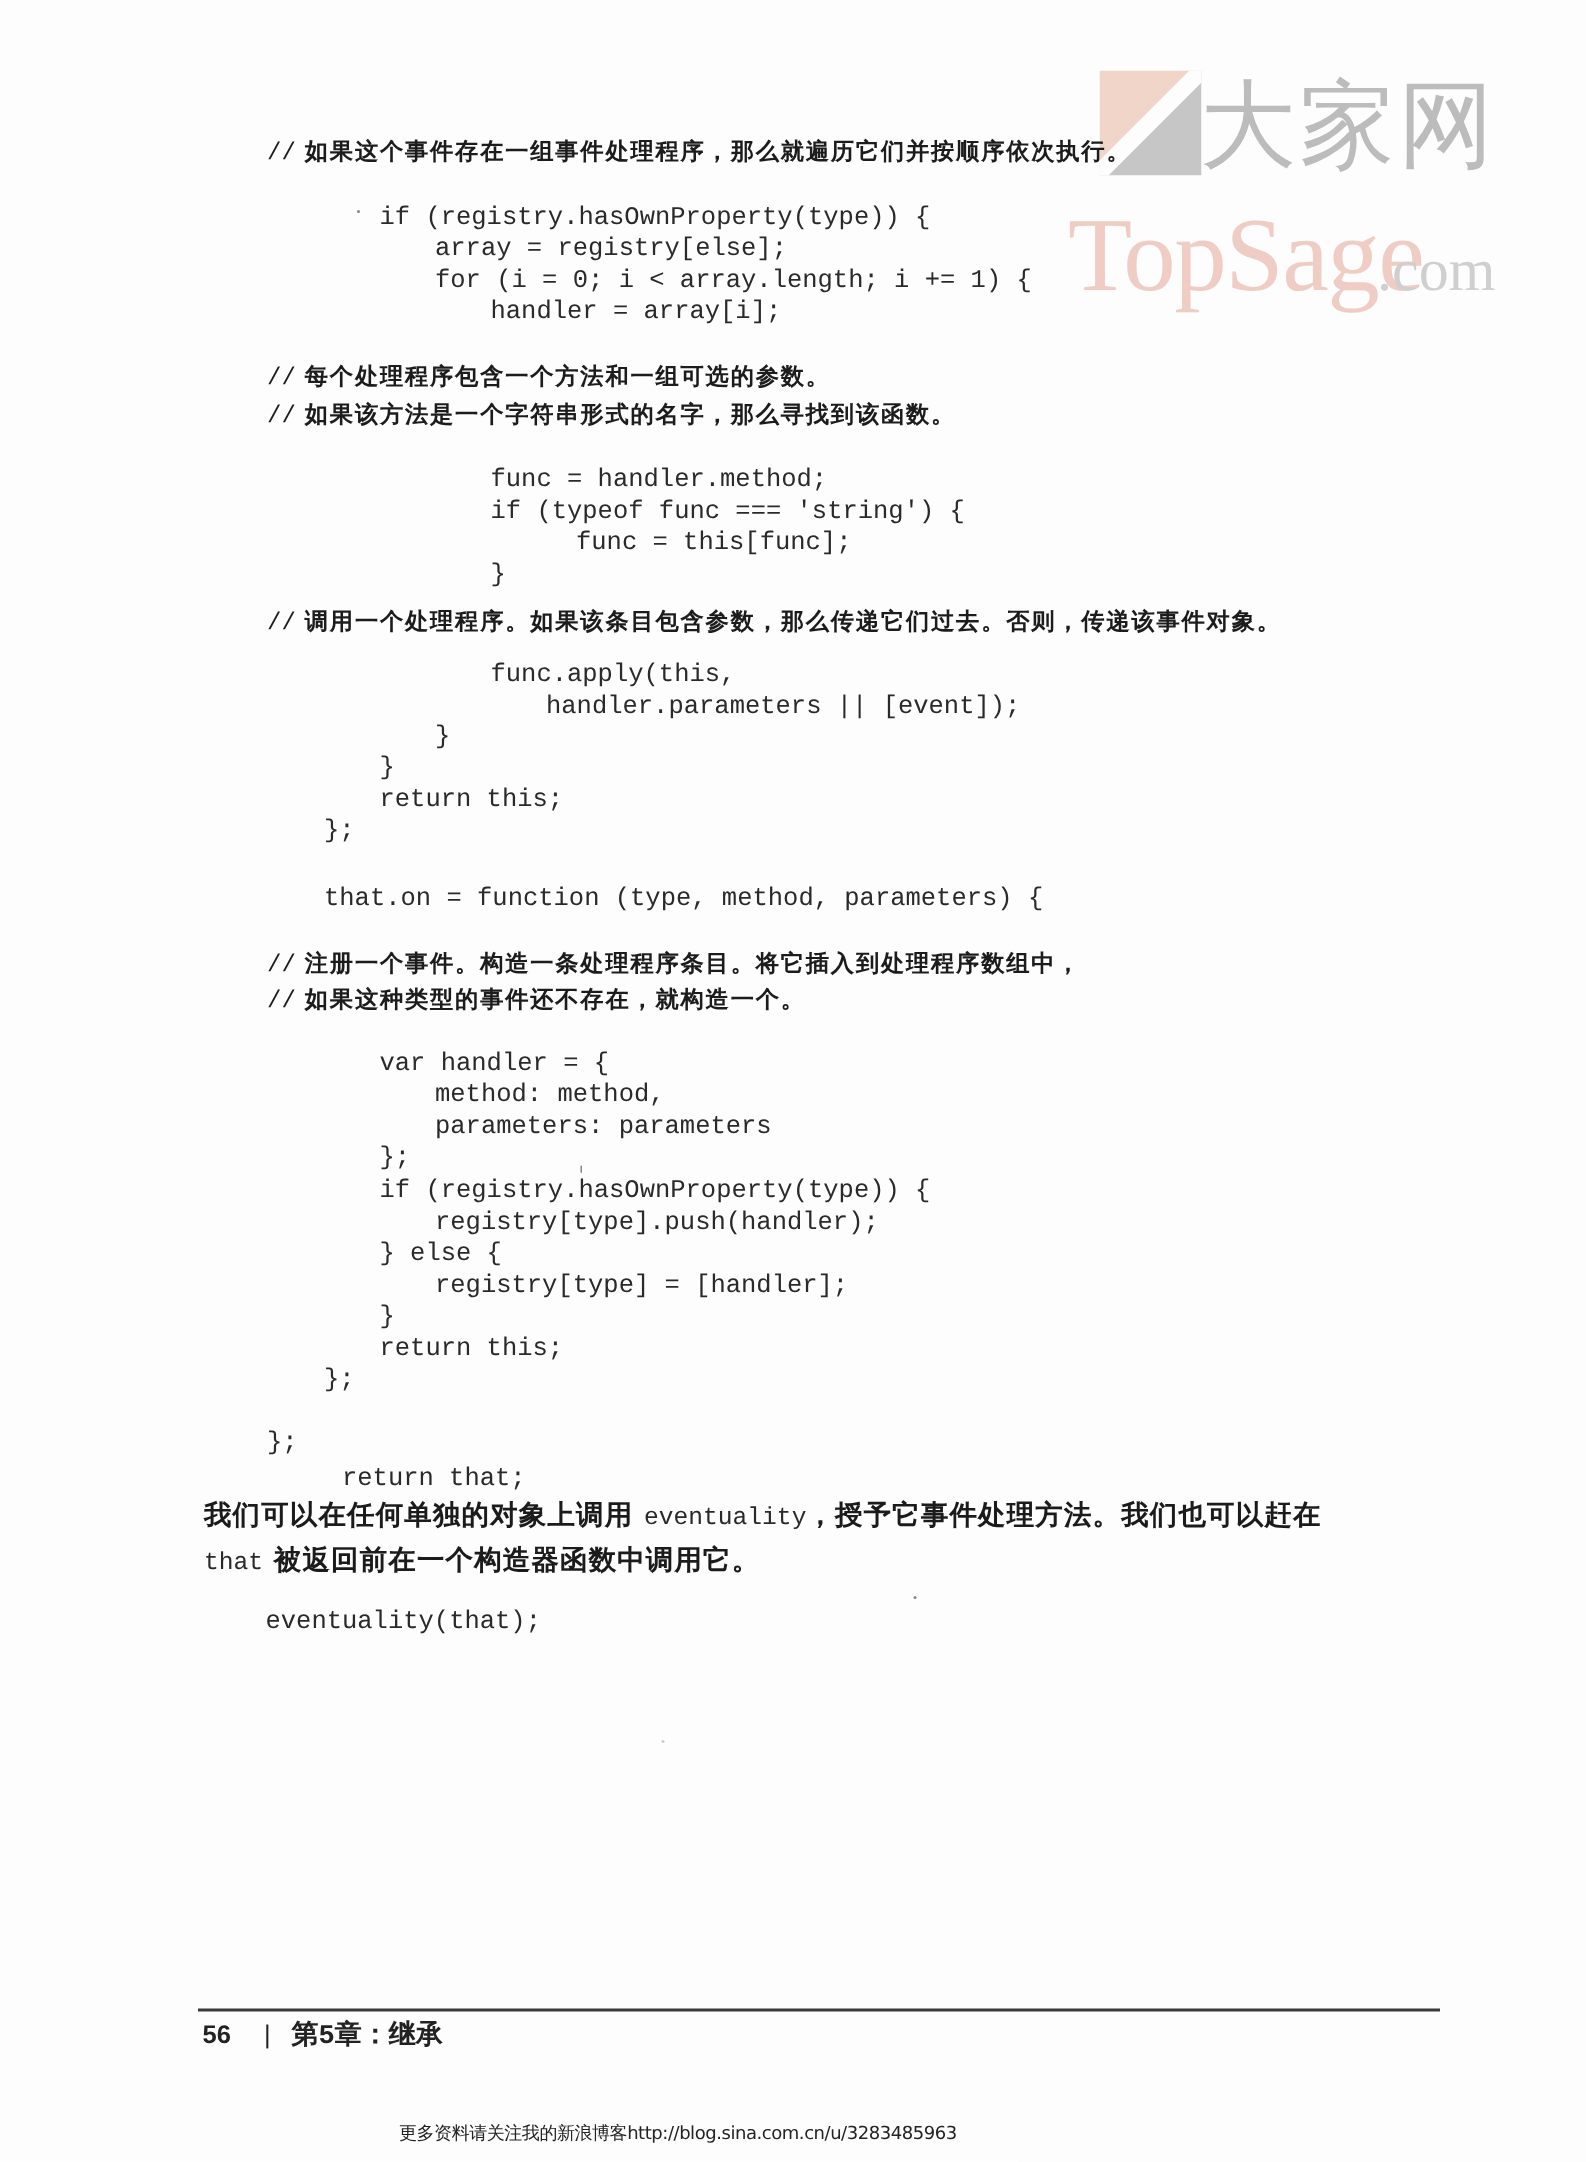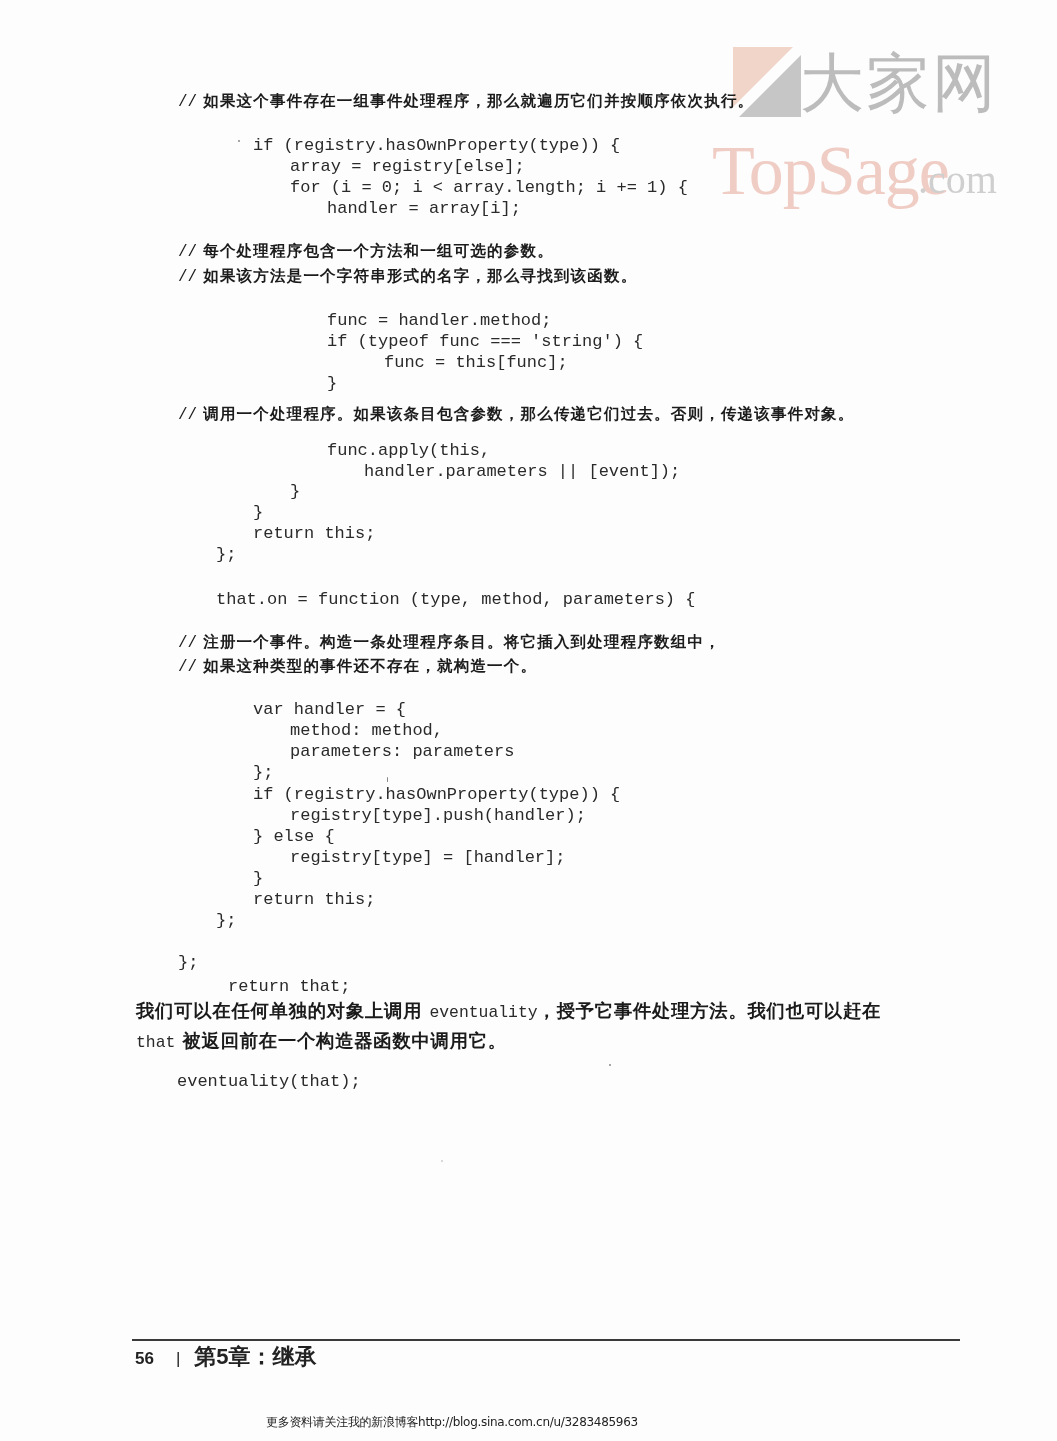--- a/index.html
+++ b/index.html
@@ -7,21 +7,21 @@
   .page { position: absolute; left: 0; top: 0; width: 1057px; height: 1441px; background: #fdfdfd; }
   .ln { position: absolute; white-space: pre; line-height: 20px; height: 20px; }
   .code { font-family: "Liberation Mono", "DejaVu Sans Mono", monospace; font-size: 17px; color: #2a2a2a; letter-spacing: 0px; }
   .cmt { font-family: "DejaVu Serif", "Liberation Serif", serif; font-size: 15.5px; font-weight: bold; color: #1c1c1c; letter-spacing: 1.2px; }
   .cmt .slash { font-family: "Liberation Mono", monospace; font-weight: normal; font-size: 16px; margin-right: 6px; letter-spacing: 0; }
   .para { font-family: "DejaVu Sans", "Liberation Sans", sans-serif; font-size: 18.3px; font-weight: bold; color: #1b1b1b; letter-spacing: 0.8px; line-height: 24px; height: 24px; }
   .para .mono { font-family: "Liberation Mono", monospace; font-weight: normal; font-size: 16.4px; letter-spacing: 0; color: #2a2a2a; }
   .rule { position: absolute; left: 132px; top: 1339px; width: 828px; height: 2px; background: #3a3a3a; }
   .footer { position: absolute; left: 135px; top: 1346px; font-family: "Liberation Sans", "DejaVu Sans", sans-serif; font-weight: bold; font-size: 17px; color: #222; white-space: pre; line-height: 22px; }
   .footer .sep { font-weight: normal; margin: 0 14px 0 22px; }
-  .footer .chap { font-family: Liberation Sans, sans-serif; font-weight: bold; font-size: 22px; }
+  .footer .chap { font-family: Liberation Mono, monospace; font-weight: bold; font-size: 18px; }
   .sina { position: absolute; left: 266px; top: 1414px; font-family: "DejaVu Sans", "Liberation Sans", sans-serif; font-size: 12px; color: #222; white-space: pre; letter-spacing: -0.3px; }
   
   .wm-logo { position: absolute; left: 733px; top: 47px; width: 68px; height: 70px; }
   .wm-cn { position: absolute; left: 800px; top: 40px; font-family: "DejaVu Serif", serif; font-size: 64px; color: #b9b9b9; letter-spacing: 2px; white-space: pre; font-weight: normal; opacity: 0.95; }
   .wm-top { position: absolute; left: 712px; top: 131px; font-family: "Liberation Serif", "DejaVu Serif", serif; font-size: 70px; color: #f0cdc4; white-space: pre; line-height: 80px; letter-spacing: -1px; text-align: right; }
   .wm-com { position: absolute; left: 918px; top: 158px; font-family: "Liberation Serif", "DejaVu Serif", serif; font-size: 40px; color: #cfcfcf; white-space: pre; line-height: 44px; }
   .speck { position: absolute; width: 2px; height: 2px; background: #888; border-radius: 1px; }
 </style>
 </head>
 <body>

